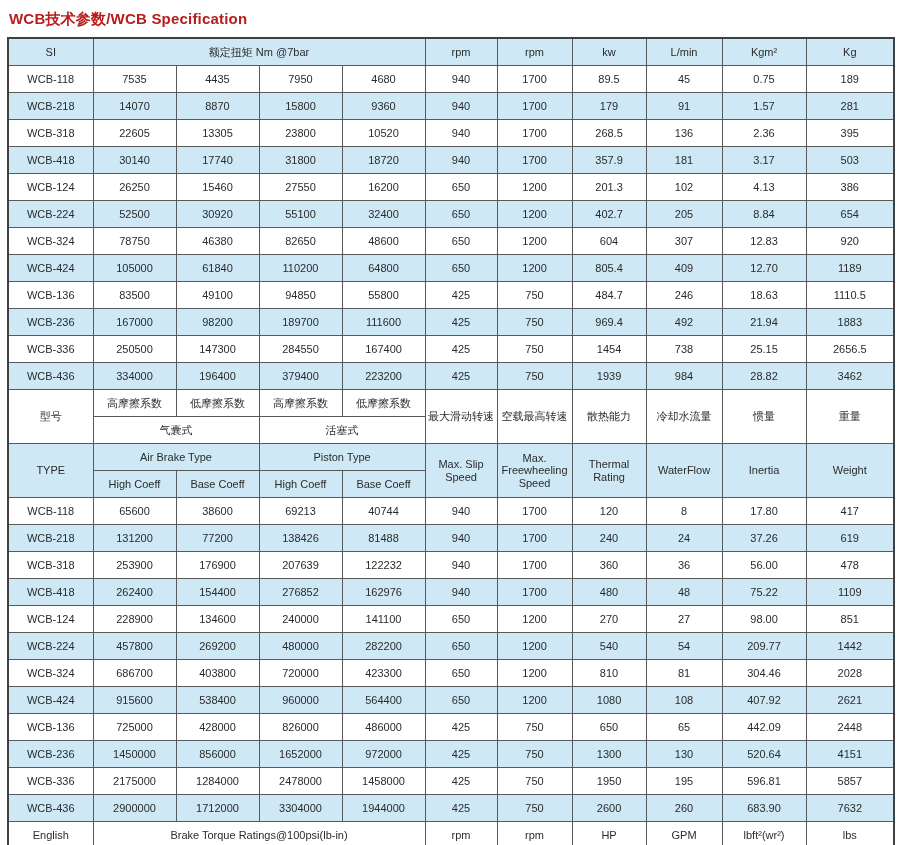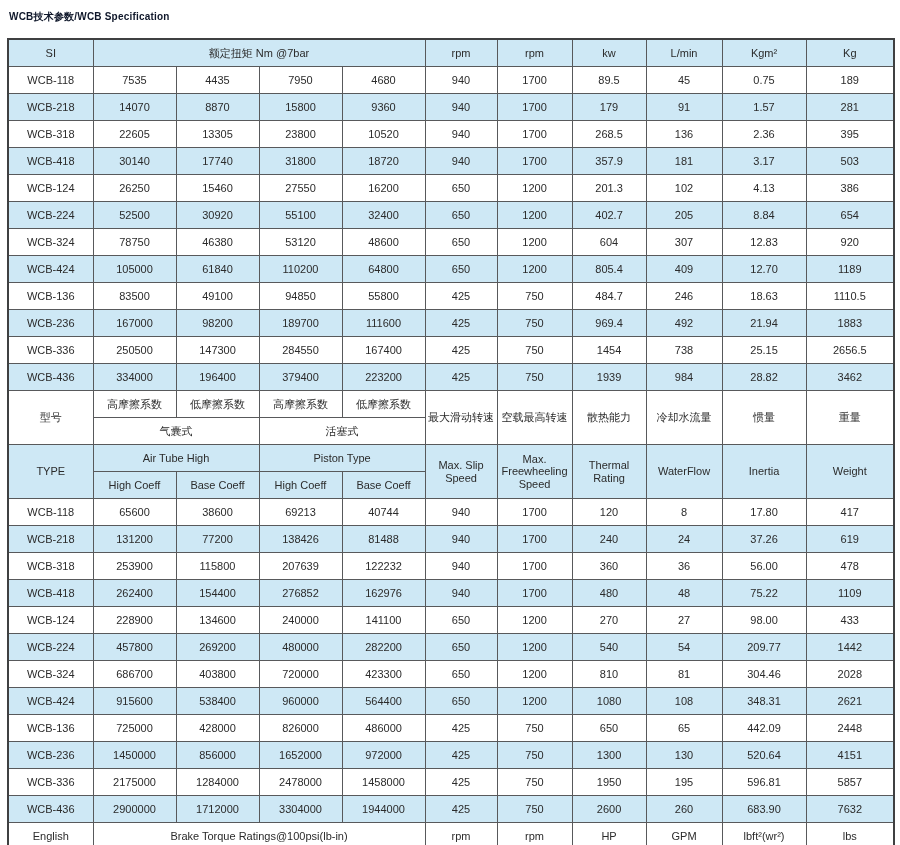--- a/index.html
+++ b/index.html
@@ -4,22 +4,22 @@
 <style>
   html, body { margin:0; padding:0; background:#ffffff; }
   body {
     width:900px; height:845px;
     font-family:"Liberation Sans","DejaVu Sans",sans-serif;
     color:#2b2b2b;
     -webkit-font-smoothing:antialiased;
   }
   .page { padding:7px 7px 0 7px; }
   .doc-title {
-    font-size:10px; font-weight:bold; color:#0f172a;
-    margin:3px 0 14px 2px; letter-spacing:.2px;
+    font-size:15px; font-weight:bold; color:#b91c1c;
+    margin:3px 0 8px 2px; letter-spacing:.2px;
   }
   table.spec {
     border-collapse:collapse; table-layout:fixed;
     width:886px; border:2px solid #3f4041;
   }
   table.spec td, table.spec th {
     border:1px solid #58595b;
     text-align:center; vertical-align:middle;
     font-size:11px; font-weight:normal;
     height:26px; padding:0 2px; line-height:1.12;
@@ -139,21 +139,21 @@
           <td>1200</td>
           <td>402.7</td>
           <td>205</td>
           <td>8.84</td>
           <td>654</td>
         </tr>
         <tr>
           <td>WCB-324</td>
           <td>78750</td>
           <td>46380</td>
-          <td>53120</td>
+          <td>82650</td>
           <td>48600</td>
           <td>650</td>
           <td>1200</td>
           <td>604</td>
           <td>307</td>
           <td>12.83</td>
           <td>920</td>
         </tr>
         <tr class="blue">
           <td>WCB-424</td>
@@ -235,21 +235,21 @@
         <td rowspan="2" class="span2">冷却水流量</td>
         <td rowspan="2" class="span2">惯量</td>
         <td rowspan="2" class="span2">重量</td>
       </tr>
       <tr class="cn-head">
         <td colspan="2">气囊式</td>
         <td colspan="2">活塞式</td>
       </tr>
       <tr class="blue">
         <td rowspan="2" class="span2">TYPE</td>
-        <td colspan="2">Air Tube High</td>
+        <td colspan="2">Air Brake Type</td>
         <td colspan="2">Piston Type</td>
         <td rowspan="2" class="span2">Max. Slip Speed</td>
         <td rowspan="2" class="span2">Max. Freewheeling Speed</td>
         <td rowspan="2" class="span2">Thermal Rating</td>
         <td rowspan="2" class="span2">WaterFlow</td>
         <td rowspan="2" class="span2">Inertia</td>
         <td rowspan="2" class="span2">Weight</td>
       </tr>
       <tr class="blue">
         <td>High Coeff</td>
@@ -282,21 +282,21 @@
           <td>940</td>
           <td>1700</td>
           <td>240</td>
           <td>24</td>
           <td>37.26</td>
           <td>619</td>
         </tr>
         <tr>
           <td>WCB-318</td>
           <td>253900</td>
-          <td>115800</td>
+          <td>176900</td>
           <td>207639</td>
           <td>122232</td>
           <td>940</td>
           <td>1700</td>
           <td>360</td>
           <td>36</td>
           <td>56.00</td>
           <td>478</td>
         </tr>
         <tr class="blue">
@@ -316,21 +316,21 @@
           <td>WCB-124</td>
           <td>228900</td>
           <td>134600</td>
           <td>240000</td>
           <td>141100</td>
           <td>650</td>
           <td>1200</td>
           <td>270</td>
           <td>27</td>
           <td>98.00</td>
-          <td>433</td>
+          <td>851</td>
         </tr>
         <tr class="blue">
           <td>WCB-224</td>
           <td>457800</td>
           <td>269200</td>
           <td>480000</td>
           <td>282200</td>
           <td>650</td>
           <td>1200</td>
           <td>540</td>
@@ -354,21 +354,21 @@
         <tr class="blue">
           <td>WCB-424</td>
           <td>915600</td>
           <td>538400</td>
           <td>960000</td>
           <td>564400</td>
           <td>650</td>
           <td>1200</td>
           <td>1080</td>
           <td>108</td>
-          <td>348.31</td>
+          <td>407.92</td>
           <td>2621</td>
         </tr>
         <tr>
           <td>WCB-136</td>
           <td>725000</td>
           <td>428000</td>
           <td>826000</td>
           <td>486000</td>
           <td>425</td>
           <td>750</td>

